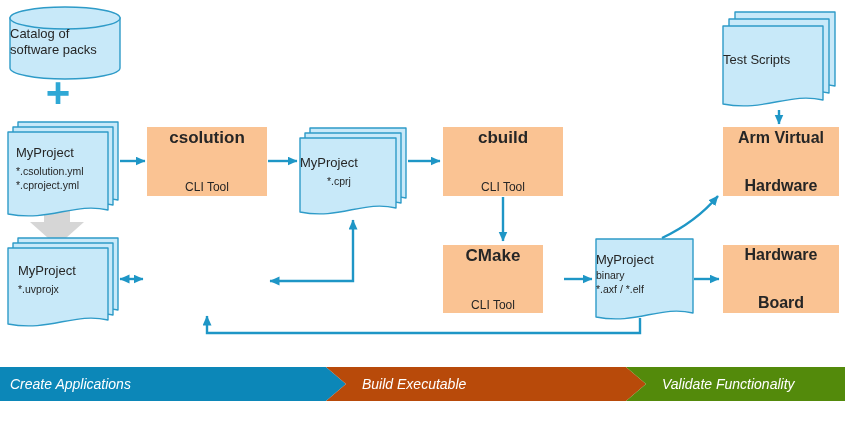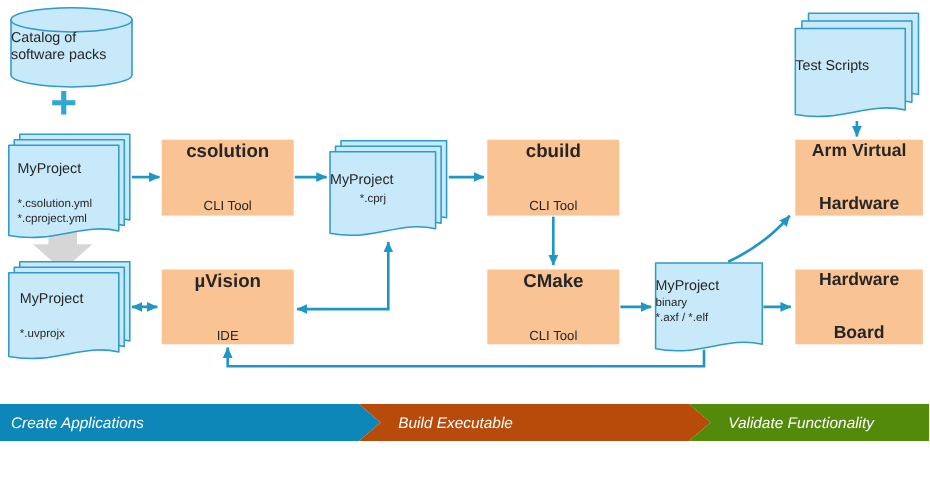--- a/index.html
+++ b/index.html
@@ -95,27 +95,27 @@
 
   <div class="txt center" style="left:10px;top:26px;width:110px;">
     <div class="catalog-line">Catalog of</div>
     <div class="catalog-line">software packs</div>
   </div>
 
   <div class="txt plus-sign" style="left:40px;top:70px;width:36px;">+</div>
 
   <div class="txt" style="left:8px;top:132px;width:100px;padding:13px 0 0 8px;">
     <div class="doc-title">MyProject</div>
-    <div class="doc-sub" style="margin-top:17px;">*.csolution.yml</div>
+    <div class="doc-sub" style="margin-top:3px;">*.csolution.yml</div>
     <div class="doc-sub">*.cproject.yml</div>
   </div>
 
   <div class="txt" style="left:8px;top:248px;width:100px;padding:15px 0 0 10px;">
     <div class="doc-title">MyProject</div>
-    <div class="doc-sub" style="margin-top:17px;">*.uvprojx</div>
+    <div class="doc-sub" style="margin-top:3px;">*.uvprojx</div>
   </div>
 
   <div class="txt center" style="left:300px;top:138px;width:96px;padding-top:17px;">
     <div class="doc-title">MyProject</div>
     <div class="doc-sub" style="margin-top:3px;padding-left:27px;">*.cprj</div>
   </div>
 
   <div class="txt center" style="left:596px;top:239px;width:97px;padding-top:13px;">
     <div class="doc-title">MyProject</div>
     <div class="doc-sub">binary</div>
@@ -129,29 +129,25 @@
   <div class="tool-box" style="left:147px;top:127px;width:120px;height:69px;">
     <div class="tool-title">csolution</div>
     <div class="tool-sub">CLI Tool</div>
   </div>
 
   <div class="tool-box" style="left:443px;top:127px;width:120px;height:69px;">
     <div class="tool-title">cbuild</div>
     <div class="tool-sub">CLI Tool</div>
   </div>
 
-  <div class="tool-box" style="left:443px;top:245px;width:120px;height:68px;">
+  <div class="tool-box" style="left:443px;top:245px;width:100px;height:68px;">
     <div class="tool-title">CMake</div>
     <div class="tool-sub">CLI Tool</div>
   </div>
 
-  <div class="tool-box" style="left:147px;top:245px;width:120px;height:68px;">
-    <div class="tool-title">µVision</div>
-    <div class="tool-sub">IDE</div>
-  </div>
 
   <div class="tool-box" style="left:723px;top:127px;width:116px;height:69px;">
     <div class="hw-line">Arm Virtual</div>
     <div class="hw-line">Hardware</div>
   </div>
 
   <div class="tool-box" style="left:723px;top:245px;width:116px;height:68px;">
     <div class="hw-line">Hardware</div>
     <div class="hw-line">Board</div>
   </div>

